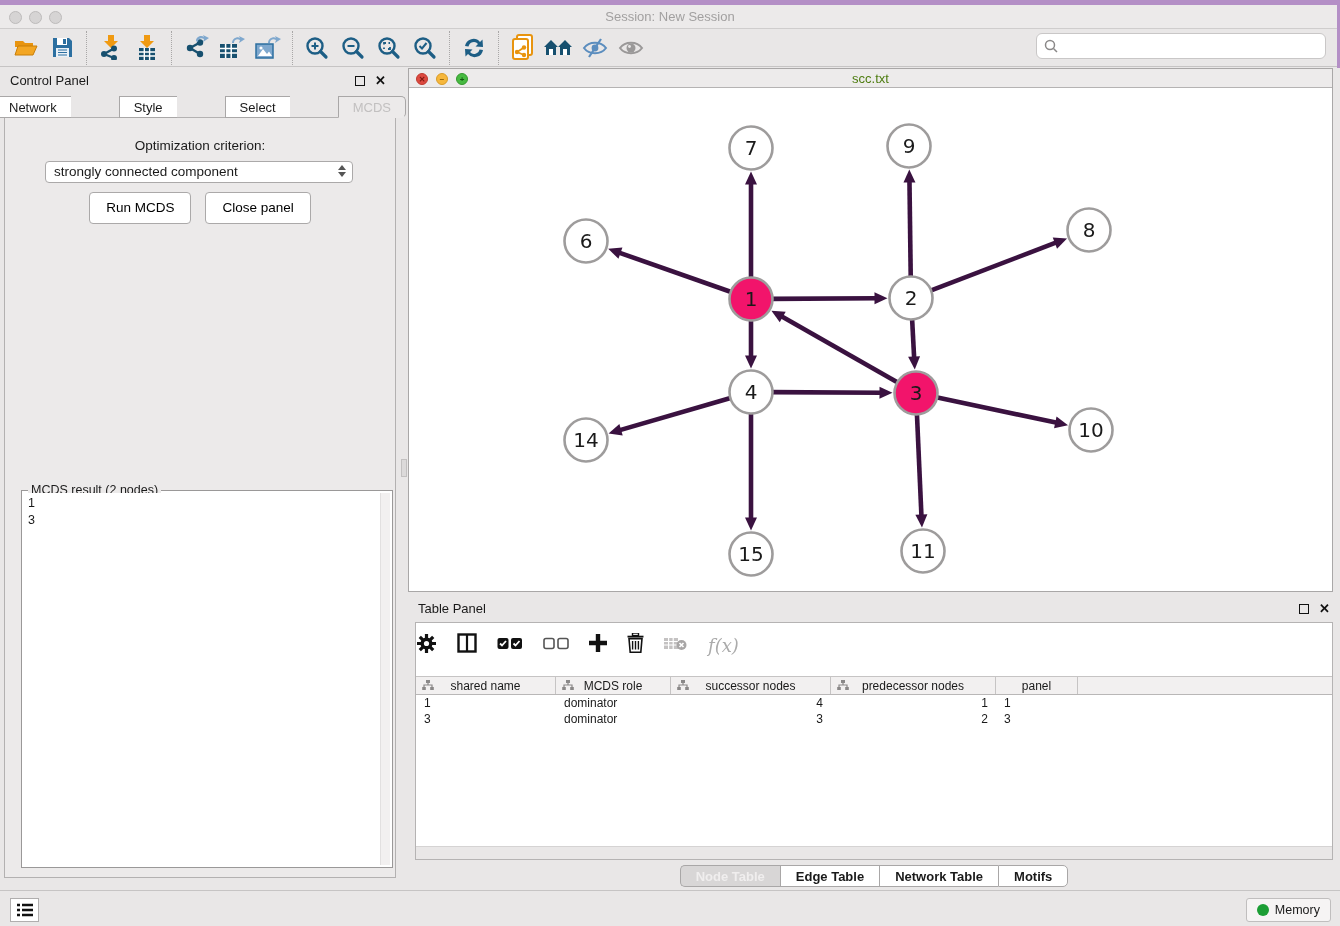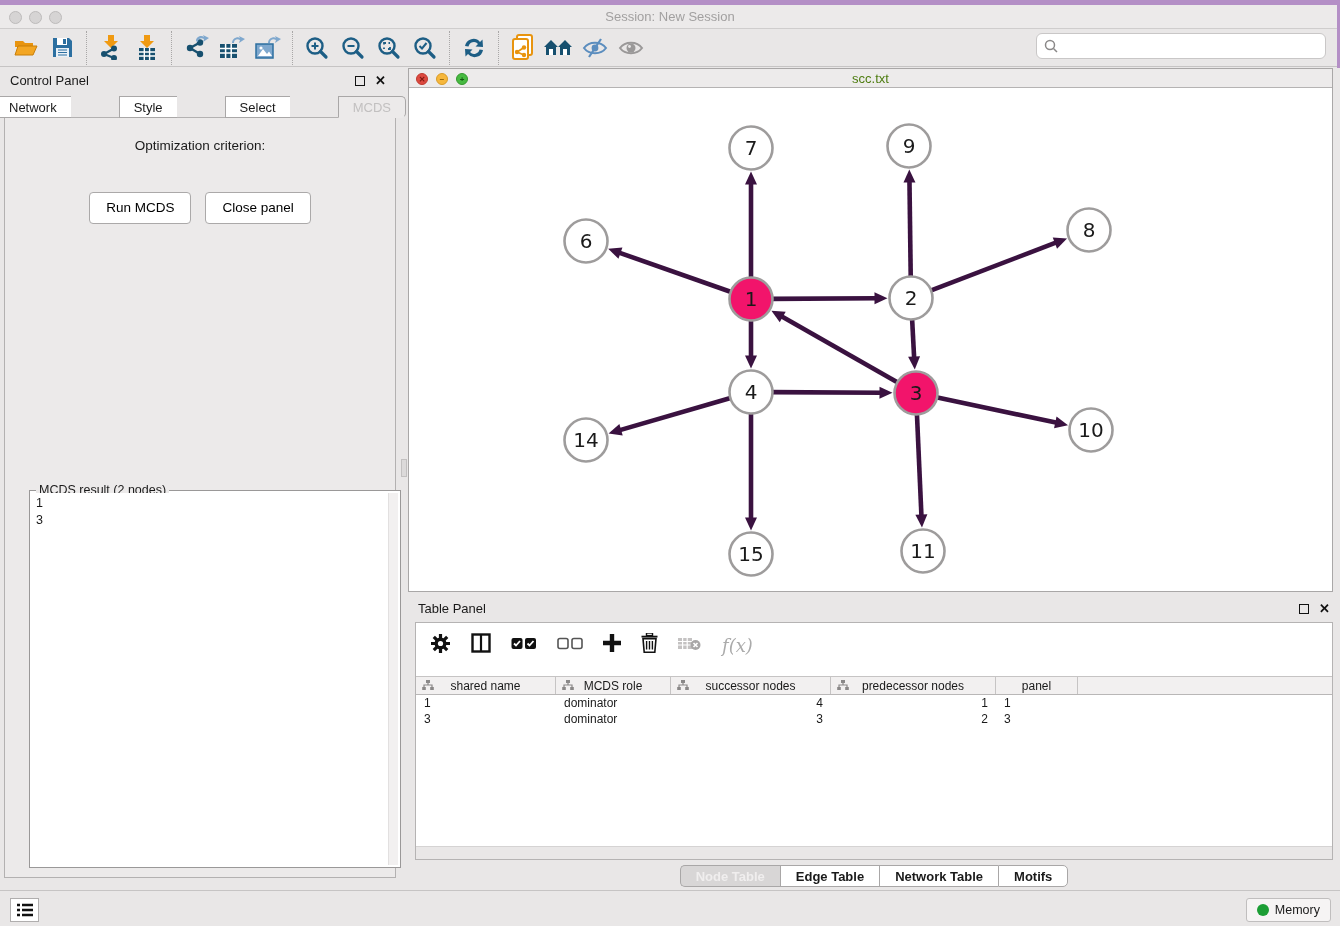--- a/index.html
+++ b/index.html
@@ -34,42 +34,42 @@
   .cp-tab:last-child { border-right:1px solid #A9A7A7; border-top-right-radius:5px; border-bottom-right-radius:5px; }
   .cp-tab.active { background:#ECEAEA; color:#C2C0C0; border-bottom-color:#ECEAEA; }
   .cp-body { position:absolute; left:4px; top:117px; width:392px; height:761px; background:#ECEAEA; border:1px solid #B3B1B1; }
   .opt-label { position:absolute; left:0; top:20px; width:100%; text-align:center; font-size:13.5px; }
   .select { position:absolute; left:40px; top:43px; width:308px; height:22px; background:#fff; border:1px solid #ABA9A9; border-radius:4px; font-size:13.5px; padding:2px 8px; }
   .select .chevrons { position:absolute; right:6px; top:3px; display:flex; flex-direction:column; gap:2px; }
   .chev-up { width:0; height:0; border-left:4px solid transparent; border-right:4px solid transparent; border-bottom:5px solid #555; }
   .chev-dn { width:0; height:0; border-left:4px solid transparent; border-right:4px solid transparent; border-top:5px solid #555; }
   .cp-buttons { position:absolute; left:0; top:74px; width:100%; display:flex; justify-content:center; gap:14px; }
   .cp-btn { height:32px; padding:0 16px; background:#fff; border:1px solid #ABA9A9; border-radius:4px; font-size:13.5px; line-height:20px; }
-  .mcds-fieldset { position:absolute; left:24px; top:372px; width:372px; height:378px; border:1px solid #9A9898; background:#fff; }
+  .mcds-fieldset { position:absolute; left:16px; top:372px; width:372px; height:378px; border:1px solid #9A9898; background:#fff; }
   .mcds-legend { position:absolute; left:6px; top:-8px; background:#ECEAEA; padding:0 3px; font-size:12.5px; }
   .mcds-text { position:absolute; left:2px; top:2px; right:12px; bottom:2px; background:#fff; font-size:12.5px; line-height:17px; padding:2px 4px; white-space:pre-line; }
   .mcds-scroll { position:absolute; right:2px; top:2px; width:10px; bottom:2px; background:#F2F0F0; border-left:1px solid #E2E0E0; }
 
   
   .splitter-handle { position:absolute; left:401px; top:459px; width:6px; height:18px; background:#DCDADA; border:1px solid #C2C0C0; }
 
   
   .net-win { position:absolute; left:408px; top:68px; width:925px; height:524px; background:#fff; border:1px solid #A9A7A7; }
   .net-titlebar { position:absolute; left:0; top:0; width:100%; height:19px; background:#EDEBEB; border-bottom:1px solid #B5B3B3; }
   .net-title { position:absolute; left:0; top:2px; width:100%; text-align:center; font-size:13px; color:#4d7c0f; }
   .tl { position:absolute; top:3.5px; width:12px; height:12px; border-radius:50%; font-size:8px; line-height:12px; text-align:center; font-weight:bold; }
   .tl-red { background:#DD4A40; border:1px solid #C0392F; color:#7E1710; }
   .tl-yellow { background:#F6B73C; border:1px solid #D99C28; color:#8A5E07; }
   .tl-green { background:#47BA41; border:1px solid #35982F; color:#11540E; }
   .net-canvas { position:absolute; left:0; top:20px; width:923px; height:502px; background:#fff; }
 
   
   .tp-header { position:absolute; left:408px; top:595px; width:932px; height:26px; }
   .tp-box { position:absolute; left:415px; top:622px; width:918px; height:238px; background:#fff; border:1px solid #B5B3B3; }
-  .tp-toolbar { position:absolute; left:0; top:0; width:100%; height:44px; display:flex; align-items:center; gap:20px; padding-left:14px; }
+  .tp-toolbar { position:absolute; left:0; top:0; width:100%; height:44px; display:flex; align-items:center; gap:20px; }
   .fx-label { font-family:"DejaVu Serif", serif; font-style:italic; font-size:18px; color:#ABABAB; }
   .tbl { position:absolute; left:0; top:53px; width:100%; }
   .tbl-header { display:flex; border-top:1px solid #C6C4C4; border-bottom:1px solid #B9B7B7; background:#F2F0F0; height:19px; }
   .tbl-hcell { display:flex; align-items:center; justify-content:center; gap:5px; font-size:12px; border-right:1px solid #C6C4C4; position:relative; }
   .tbl-hcell svg { position:absolute; left:6px; }
   .tbl-row { display:flex; height:16px; font-size:12px; background:#fff; }
   .tbl-cell { padding:1px 8px; overflow:hidden; white-space:nowrap; }
   .tp-footer { position:absolute; left:0; bottom:0; width:100%; height:13px; background:#E9E7E7; border-top:1px solid #D5D3D3; }
   .tp-tabs { position:absolute; left:408px; top:865px; width:932px; display:flex; justify-content:center; }
   .tp-tab { height:22px; padding:0 15px; font-size:13px; line-height:21px; background:#fff; border:1px solid #A9A7A7; border-right:none;font-weight:bold; }
@@ -248,20 +248,27 @@
   </span>
 </div>
 <div class="cp-tabs">
     <div class="cp-tab">Network</div>
     <div class="cp-tab">Style</div>
     <div class="cp-tab">Select</div>
     <div class="cp-tab active">MCDS</div>
   </div>
 <div class="cp-body">
   <div class="opt-label">Optimization criterion:</div>
+  <div class="select">
+    <span>strongly connected component</span>
+    <span class="chevrons">
+        <span class="chev-up"></span>
+        <span class="chev-dn"></span>
+      </span>
+  </div>
   <div class="cp-buttons">
     <button class="cp-btn">Run MCDS</button>
     <button class="cp-btn">Close panel</button>
   </div>
   <div class="mcds-fieldset">
     <span class="mcds-legend">MCDS result (2 nodes)</span>
     <div class="mcds-text">1
 3</div>
     <div class="mcds-scroll"></div>
   </div>

